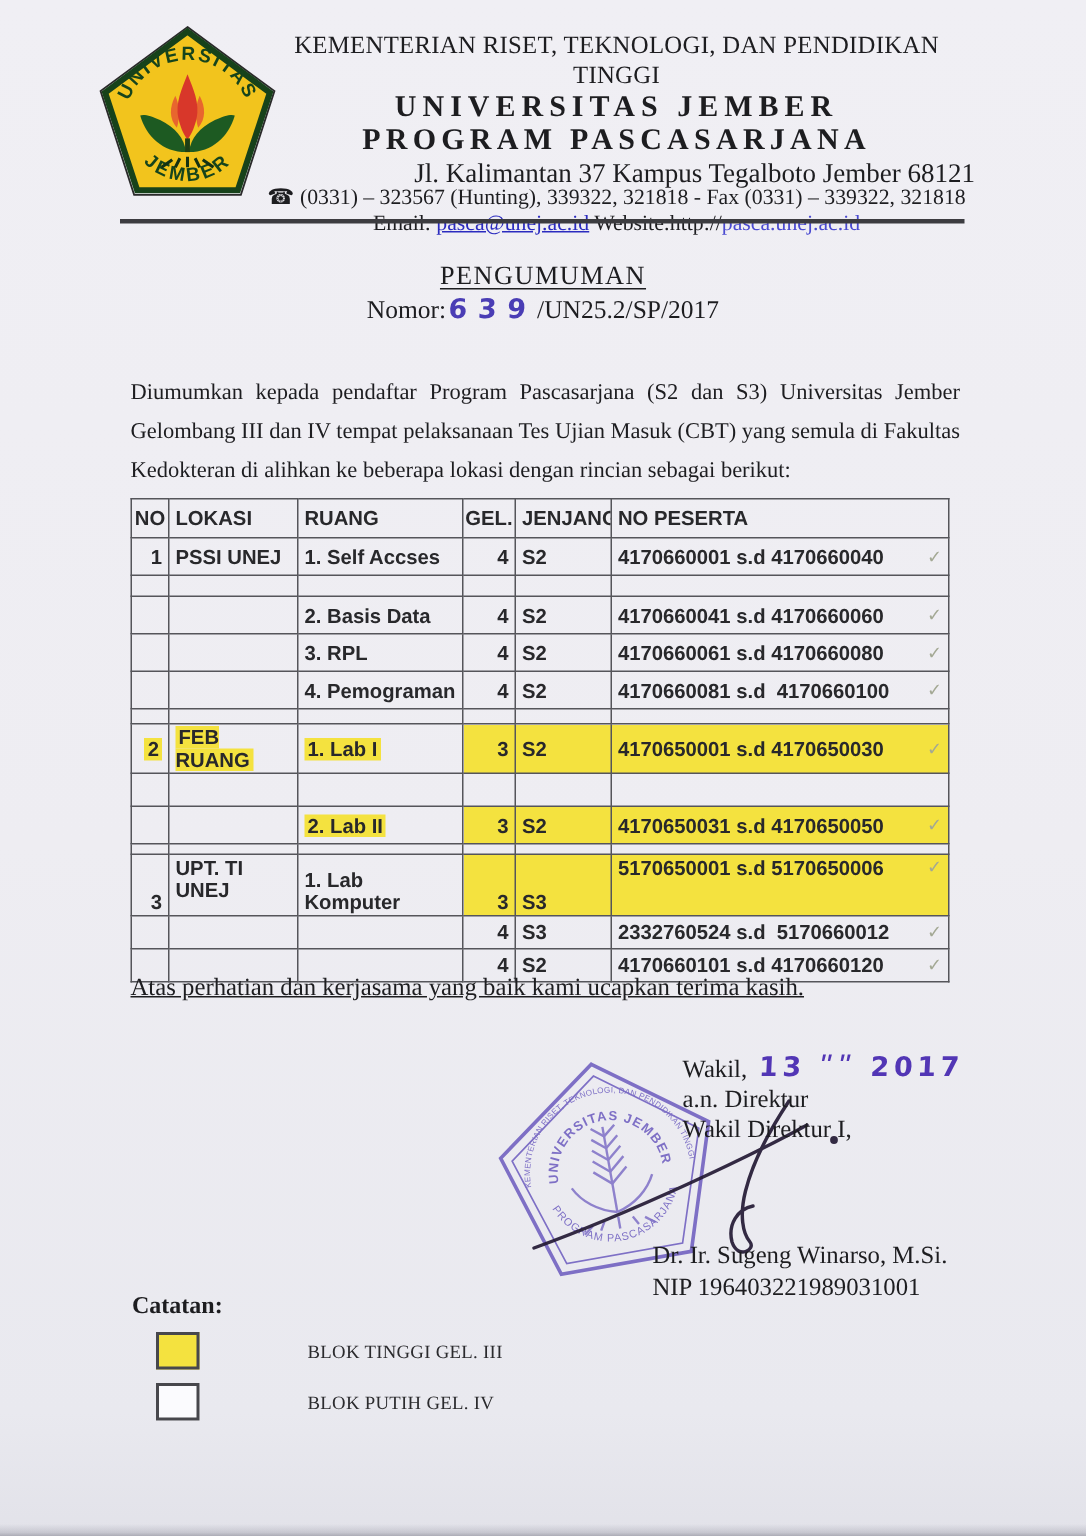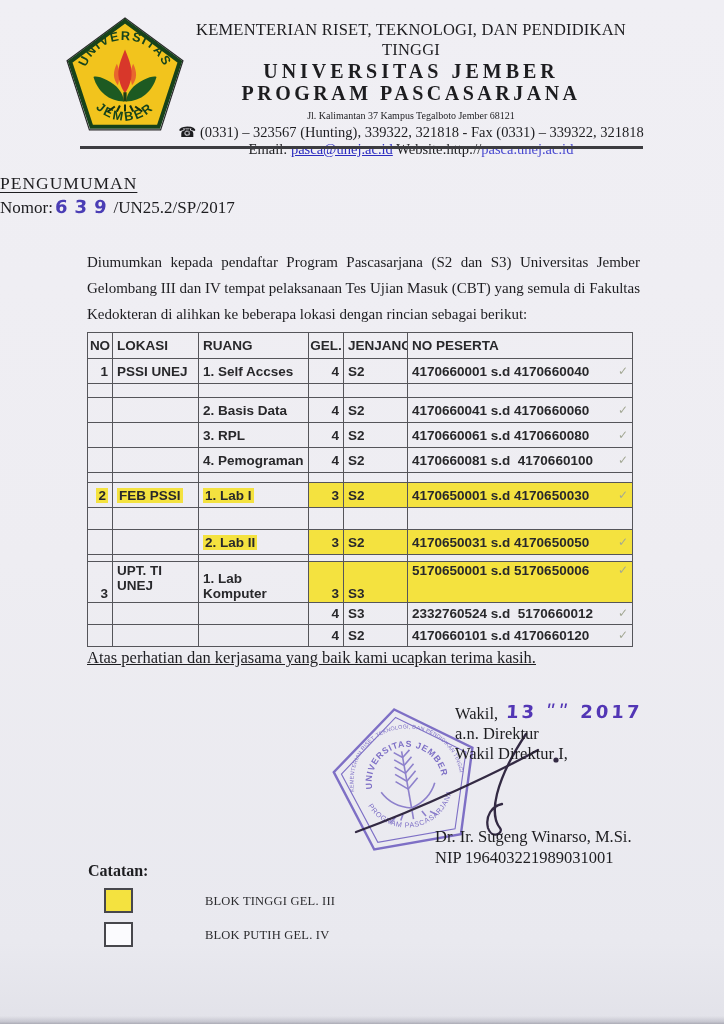--- a/index.html
+++ b/index.html
@@ -7,28 +7,28 @@
     position:relative; width:724px; height:1024px; margin:0 auto;
     background:linear-gradient(180deg,#f0eff4 0%,#eeedf2 55%,#e9e9ef 92%,#e2e2e9 100%);
     font-family:"Liberation Serif", serif; color:#1d1d20; overflow:hidden;
   }
   
   .logo { position:absolute; left:64px; top:16px; width:122px; height:122px; }
   .lh-text { position:absolute; left:172px; top:20px; width:478px; text-align:center; }
   .ministry { font-size:16.5px; line-height:20px; letter-spacing:.2px; }
   .university { font-size:20px; line-height:22px; font-weight:bold; letter-spacing:4px; }
   .program { font-size:20px; line-height:23px; font-weight:bold; letter-spacing:3.5px; }
-  .address { font-size:10px; line-height:17px; margin-top:2px; }
+  .address { font-size:18px; line-height:17px; margin-top:2px;text-align:right; }
   .phoneline { font-size:14.5px; line-height:17px; }
   .emailline { font-size:14.5px; line-height:17px; }
   .link { color:#2b2bbf; text-decoration:underline; cursor:pointer; }
   .weblink { color:#4a4ad0; text-decoration:none; cursor:pointer; }
   .rule { position:absolute; left:80px; top:146px; width:563px; height:3px; background:#3c3c40; }
   
-  .doc-title { position:absolute; left:0; top:172px; width:724px; text-align:left; }
+  .doc-title { position:absolute; left:0; top:172px; width:724px; text-align:center; }
   .heading { font-size:17.5px; line-height:22px; letter-spacing:1px; text-decoration:underline; text-underline-offset:3px; }
   .nomor { font-size:17px; line-height:26px; }
   .hand { font-family:"DejaVu Sans", sans-serif; font-weight:bold; color:#4a3db5; display:inline-block; transform:skewX(-3deg); }
   .hand-num { font-size:18px; letter-spacing:7px; margin:0 0 0 2px; }
   .hand-date { font-size:18px; letter-spacing:3px; margin-left:8px; position:relative; top:-1px; color:#5236b5; }
   
   .para { position:absolute; left:87px; top:250px; width:553px; font-size:15px; line-height:1.72; text-align:justify; }
   .closing { position:absolute; left:87px; top:648px; font-size:16.5px;text-decoration:underline; }
   
   table.t { position:absolute; left:87px; top:332px; width:545px; border-collapse:collapse; table-layout:fixed;
@@ -174,21 +174,21 @@
     <tr class="sp12">
           <td></td>
           <td></td>
           <td></td>
           <td></td>
           <td></td>
           <td></td>
         </tr>
     <tr class="r24">
       <td class="c-no"><span class="hl-text">2</span></td>
-      <td><span class="hl-text">FEB PSSI</span></td>
+      <td><span class="hl-text">FEB RUANG</span></td>
       <td><span class="hl-text">1. Lab I</span></td>
       <td class="c-gel hl-cell"><span>3</span></td>
       <td class="hl-cell"><span>S2</span></td>
       <td class="hl-cell"><span class="pt">4170650001 s.d 4170650030</span><span class="check">✓</span></td>
     </tr>
     <tr class="sp24">
           <td></td>
           <td></td>
           <td></td>
           <td></td>

